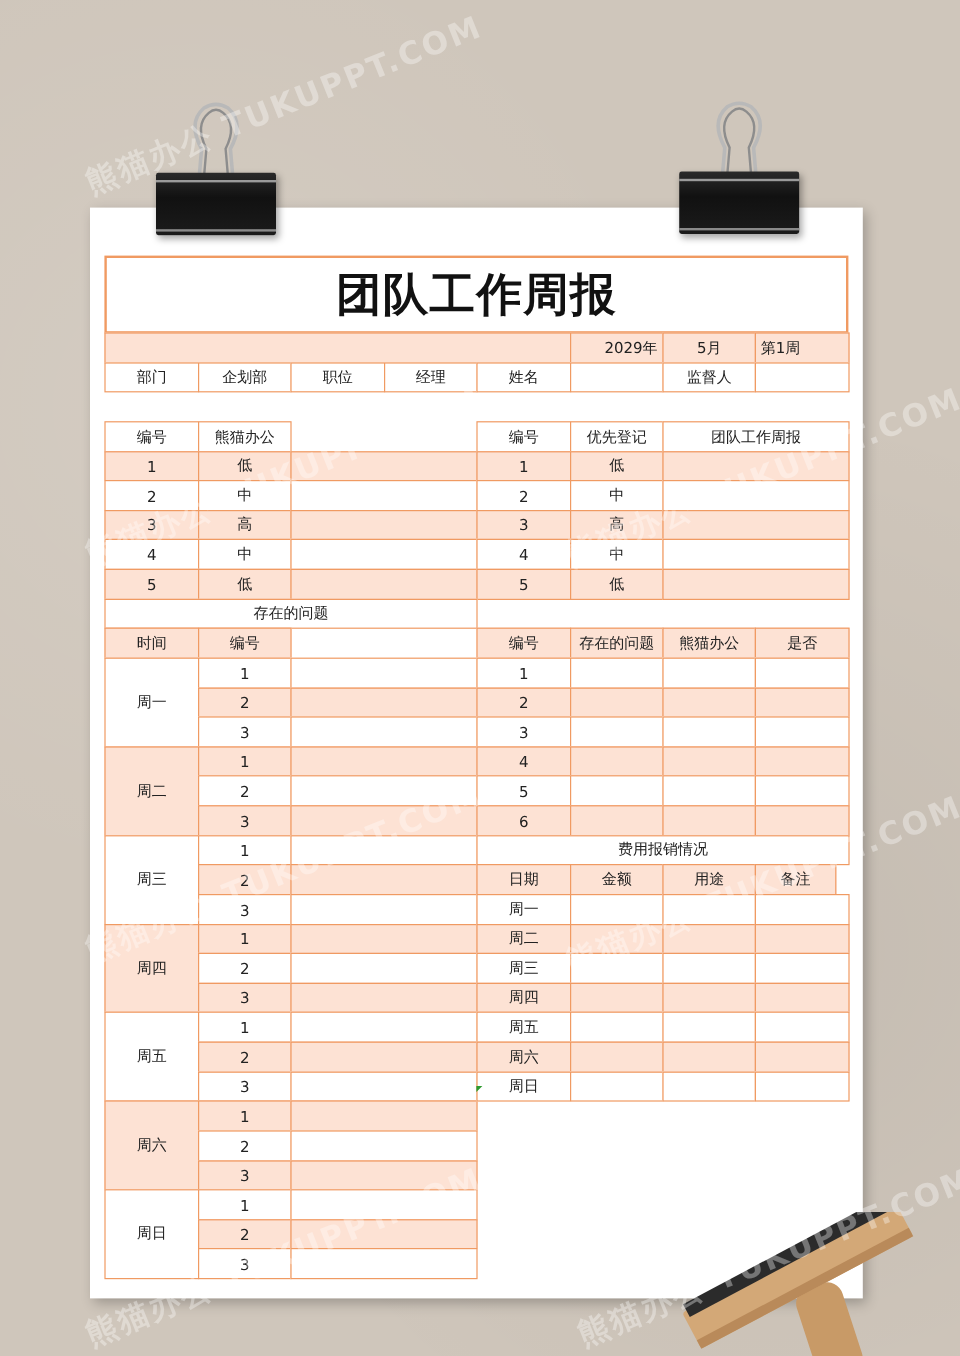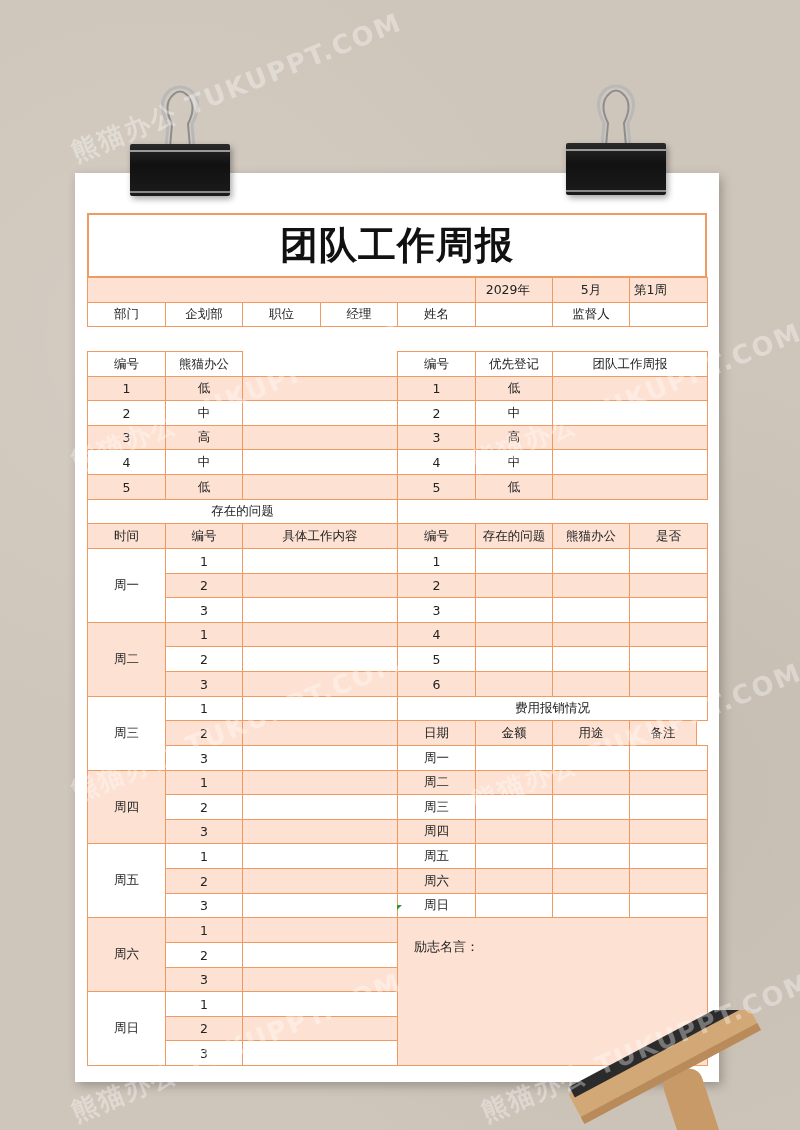--- a/index.html
+++ b/index.html
@@ -25,21 +25,21 @@
     border: 1px solid #f09a62;
     display: flex; align-items: center; justify-content: center;
     font-size: 12.5px; color: #222;
     background: #ffffff;
   }
   .fill { background: #fde2d4; }
   .title-cell {
     font-size: 38px; font-weight: bold; color: #111; letter-spacing: 1px;
     border-width: 2px;
   }
-  .right { justify-content: flex-end; padding-right: 22px; text-align: right; }
+  .right { justify-content: flex-end; padding-right: 4px; text-align: right; }
   .left { justify-content: flex-start; padding-left: 4px; }
   .motto { align-items: flex-start; justify-content: flex-start; padding: 20px 0 0 16px; font-size: 13px; }
   .motto-mark {
     position: absolute; left: 397px; top: 905px; width: 0; height: 0;
     border-top: 5px solid #2e9a2e; border-right: 5px solid transparent;
   }
   
   .clip { position: absolute; }
   .clip .body {
     position: absolute; left: 0; top: 60px; width: 100px; height: 52px;
@@ -129,21 +129,20 @@
     <div class="cell" style="left: 552px; top: 437px; width: 156px; height: 26px;"></div>
     <div class="cell fill" style="left: 87px; top: 462px; width: 79px; height: 26px;">5</div>
     <div class="cell fill" style="left: 165px; top: 462px; width: 78px; height: 26px;">低</div>
     <div class="cell fill" style="left: 242px; top: 462px; width: 156px; height: 26px;"></div>
     <div class="cell fill" style="left: 397px; top: 462px; width: 79px; height: 26px;">5</div>
     <div class="cell fill" style="left: 475px; top: 462px; width: 78px; height: 26px;">低</div>
     <div class="cell fill" style="left: 552px; top: 462px; width: 156px; height: 26px;"></div>
     <div class="cell" style="left: 87px; top: 487px; width: 311px; height: 25px;">存在的问题</div>
     <div class="cell fill" style="left: 87px; top: 511px; width: 79px; height: 26px;">时间</div>
     <div class="cell fill" style="left: 165px; top: 511px; width: 78px; height: 26px;">编号</div>
-    <div class="cell fill" style="left: 242px; top: 511px; width: 156px; height: 26px;">具体工作内容</div>
     <div class="cell fill" style="left: 397px; top: 511px; width: 79px; height: 26px;">编号</div>
     <div class="cell fill" style="left: 475px; top: 511px; width: 78px; height: 26px;">存在的问题</div>
     <div class="cell fill" style="left: 552px; top: 511px; width: 78px; height: 26px;">熊猫办公</div>
     <div class="cell fill" style="left: 629px; top: 511px; width: 79px; height: 26px;">是否</div>
     <div class="cell" style="left: 87px; top: 536px; width: 79px; height: 75px;">周一</div>
     <div class="cell" style="left: 165px; top: 536px; width: 78px; height: 26px;">1</div>
     <div class="cell" style="left: 242px; top: 536px; width: 156px; height: 26px;"></div>
     <div class="cell fill" style="left: 165px; top: 561px; width: 78px; height: 25px;">2</div>
     <div class="cell fill" style="left: 242px; top: 561px; width: 156px; height: 25px;"></div>
     <div class="cell" style="left: 165px; top: 585px; width: 78px; height: 26px;">3</div>
@@ -240,21 +239,20 @@
     <div class="cell" style="left: 552px; top: 831px; width: 78px; height: 26px;"></div>
     <div class="cell" style="left: 629px; top: 831px; width: 79px; height: 26px;"></div>
     <div class="cell fill" style="left: 397px; top: 856px; width: 79px; height: 26px;">周六</div>
     <div class="cell fill" style="left: 475px; top: 856px; width: 78px; height: 26px;"></div>
     <div class="cell fill" style="left: 552px; top: 856px; width: 78px; height: 26px;"></div>
     <div class="cell fill" style="left: 629px; top: 856px; width: 79px; height: 26px;"></div>
     <div class="cell" style="left: 397px; top: 881px; width: 79px; height: 25px;">周日</div>
     <div class="cell" style="left: 475px; top: 881px; width: 78px; height: 25px;"></div>
     <div class="cell" style="left: 552px; top: 881px; width: 78px; height: 25px;"></div>
     <div class="cell" style="left: 629px; top: 881px; width: 79px; height: 25px;"></div>
-    <div class="cell fill motto" style="left: 397px; top: 905px; width: 311px; height: 149px;">励志名言：</div>
   </div>
 
 <div class="motto-mark"></div>
 
 <svg class="stamp" viewBox="0 0 245 120">
   <rect x="110" y="60" width="40" height="80" rx="14" fill="#c89a67" transform="rotate(-18 130 80)"></rect>
   <g transform="rotate(-28 120 50)">
     <rect x="10" y="30" width="200" height="34" rx="3" fill="#d3a877"></rect>
     <rect x="14" y="24" width="192" height="12" fill="#2b2b2b"></rect>
     <rect x="10" y="56" width="200" height="8" fill="#b98a5a"></rect>

